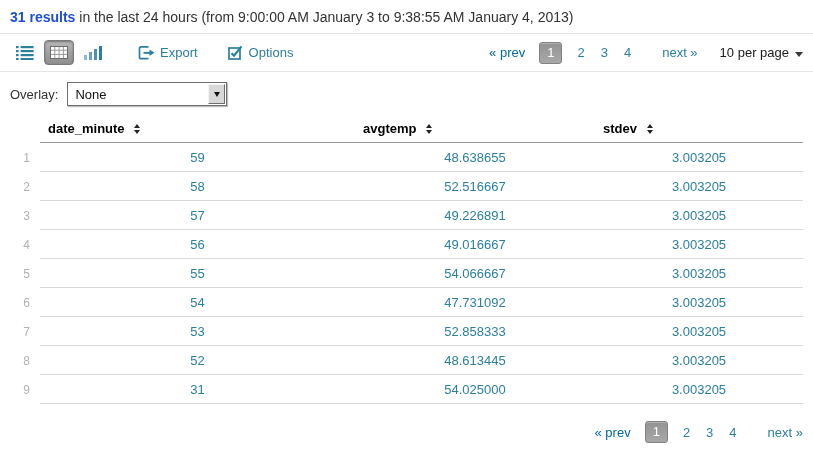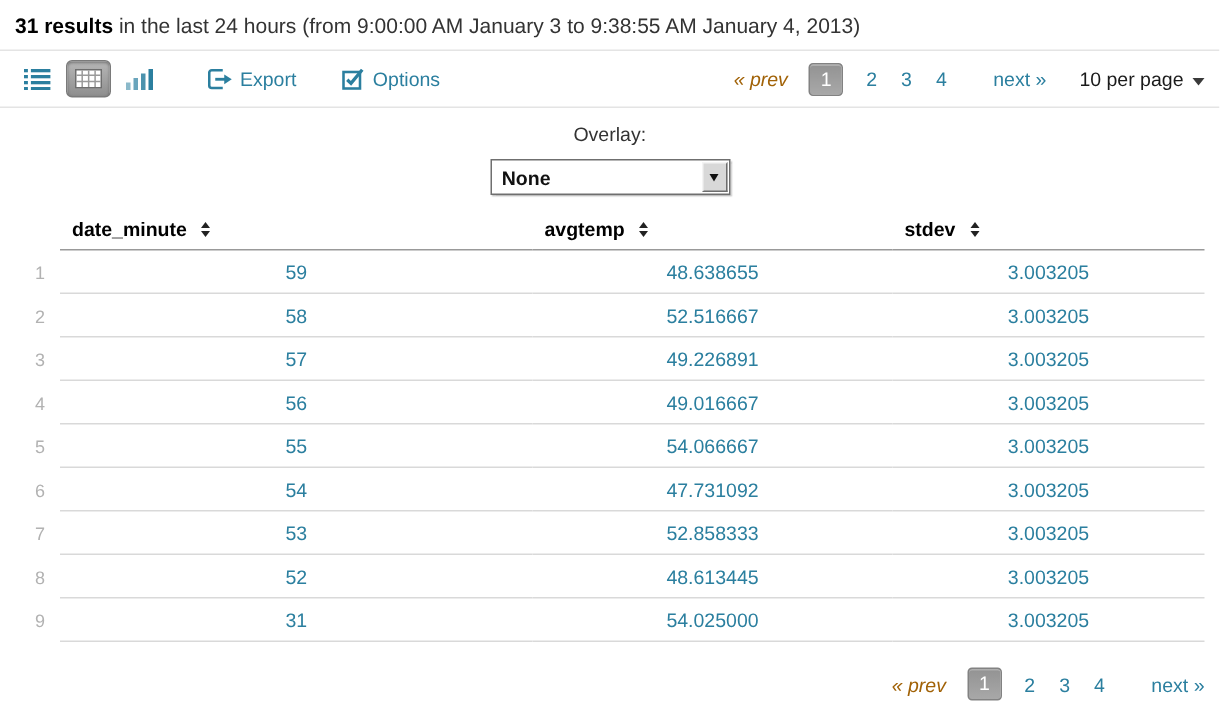--- a/index.html
+++ b/index.html
@@ -9,21 +9,21 @@
     background:#ffffff; color:#333;
     font-family:"Liberation Sans", sans-serif; font-size:13px;
   }
   a { text-decoration:none; cursor:pointer; }
 
   
   .results-header {
     padding:9px 10px 8px 10px; font-size:14px; color:#333;
     border-bottom:1px solid #e4e4e4; white-space:nowrap;
   }
-  .results-header b { color:#000000; }
+  .results-header b { color:#1d4ed8; }
 
   
   .toolbar {
     display:flex; align-items:center; height:38px; padding:0 10px;
     border-bottom:1px solid #e4e4e4;
   }
   .view-switcher { display:flex; align-items:center; gap:4px; }
   .view-btn {
     width:30px; height:25px; display:flex; align-items:center; justify-content:center;
     border-radius:4px; border:1px solid transparent; color:#2b7f9f; cursor:pointer;
@@ -34,21 +34,21 @@
     box-shadow:inset 0 1px 2px rgba(0,0,0,.35);
   }
   .tool-link {
     display:flex; align-items:flex-start; gap:5px; margin-left:30px;
     color:#2b7f9f; font-size:13px;
   }
   .spacer { flex:1; }
 
   
   .pagination { display:flex; align-items:center; font-size:13px; }
-  .pg-prev { color:#a16207; margin-right:7px;font-style:italic; }
+  .pg-prev { color:#0369a1; margin-right:7px; }
   .pg-current {
     display:inline-block; min-width:10px; text-align:center;
     background:linear-gradient(#939393,#a8a8a8);
     border:1px solid #828282; border-radius:3px;
     color:#fff; padding:2px 7px 3px 7px; margin:0 7px;
     box-shadow:inset 0 1px 0 rgba(255,255,255,.25);
   }
   .pg-link { color:#2b7f9f; margin:0 8px; }
   .pg-next { color:#2b7f9f; margin-left:23px; }
 
@@ -56,26 +56,26 @@
     margin-left:22px; display:flex; align-items:center; gap:6px;
     color:#1a1a1a; cursor:pointer;
   }
   .caret-down {
     width:0; height:0; margin-top:3px;
     border-left:4px solid transparent; border-right:4px solid transparent;
     border-top:5px solid #3a3a3a;
   }
 
   
-  .overlay-row { display:flex; align-items:center; gap:9px; padding:10px 10px 9px 10px;flex-direction:column; }
+  .overlay-row { display:flex; align-items:center; gap:9px; padding:10px 10px 9px 10px; }
   .overlay-label { color:#333; }
   .select {
     width:160px; height:24px; background:#fff;
     border:1px solid #6f6f6f; box-shadow:1px 1px 1px rgba(0,0,0,.25);
-    display:flex; align-items:center; justify-content:space-between; cursor:pointer;font-weight:bold;
+    display:flex; align-items:center; justify-content:space-between; cursor:pointer;
   }
   .select-value { padding-left:7px; color:#111; }
   .select-btn {
     width:17px; height:20px; margin-right:1px;
     background:#d8d8d8;
     border:1px solid; border-color:#f4f4f4 #6d6d6d #6d6d6d #f4f4f4;
     display:flex; align-items:center; justify-content:center;
   }
   .select-btn .caret-down { border-top-color:#111; margin-top:1px; border-left-width:3.5px; border-right-width:3.5px; }
 

